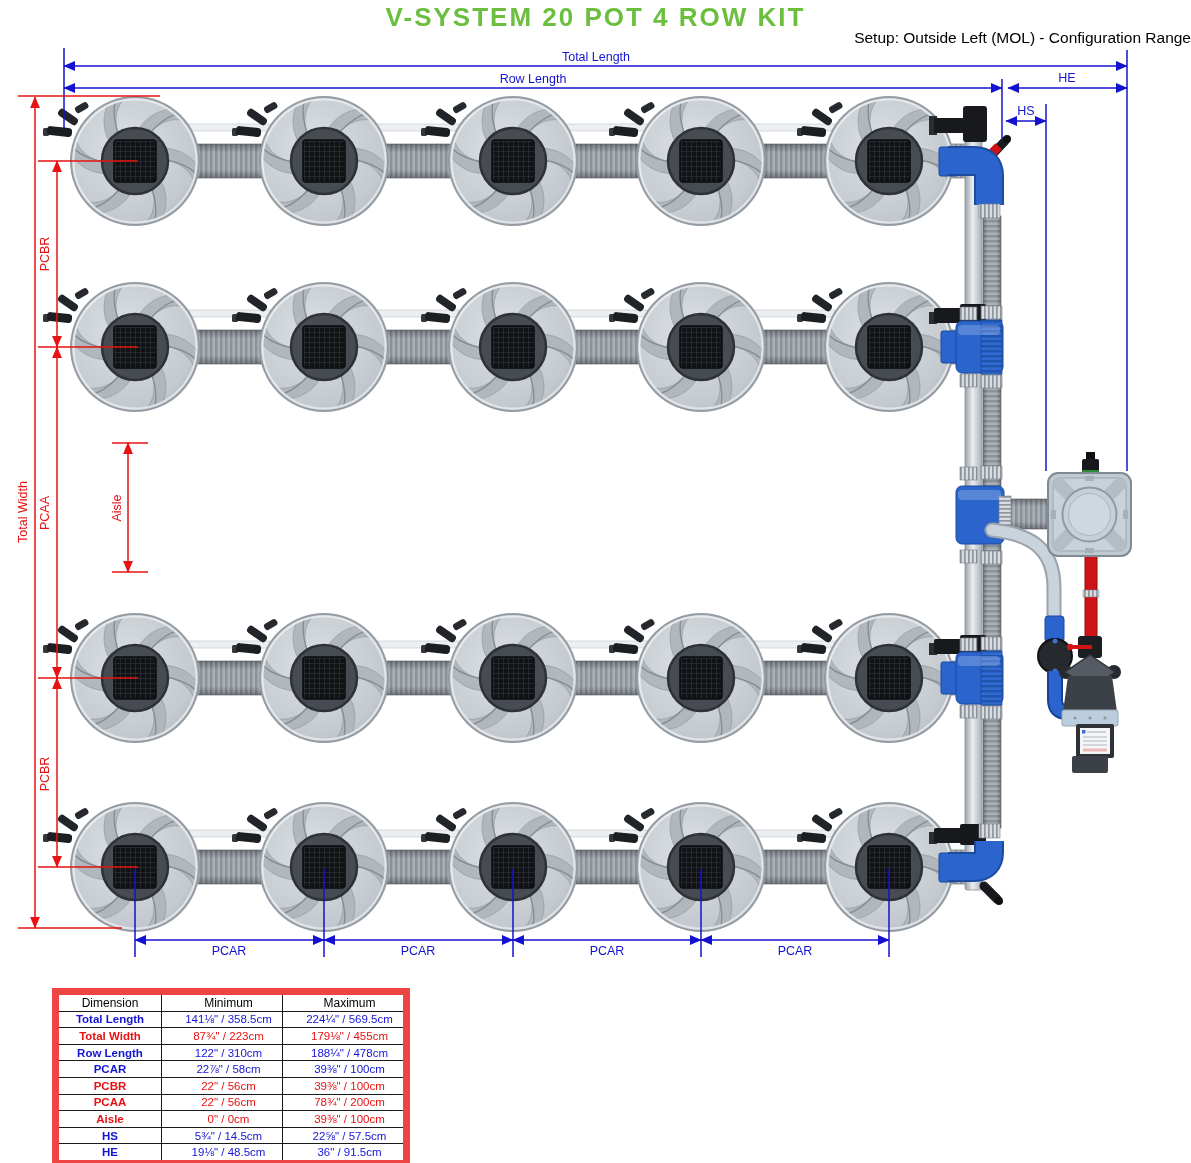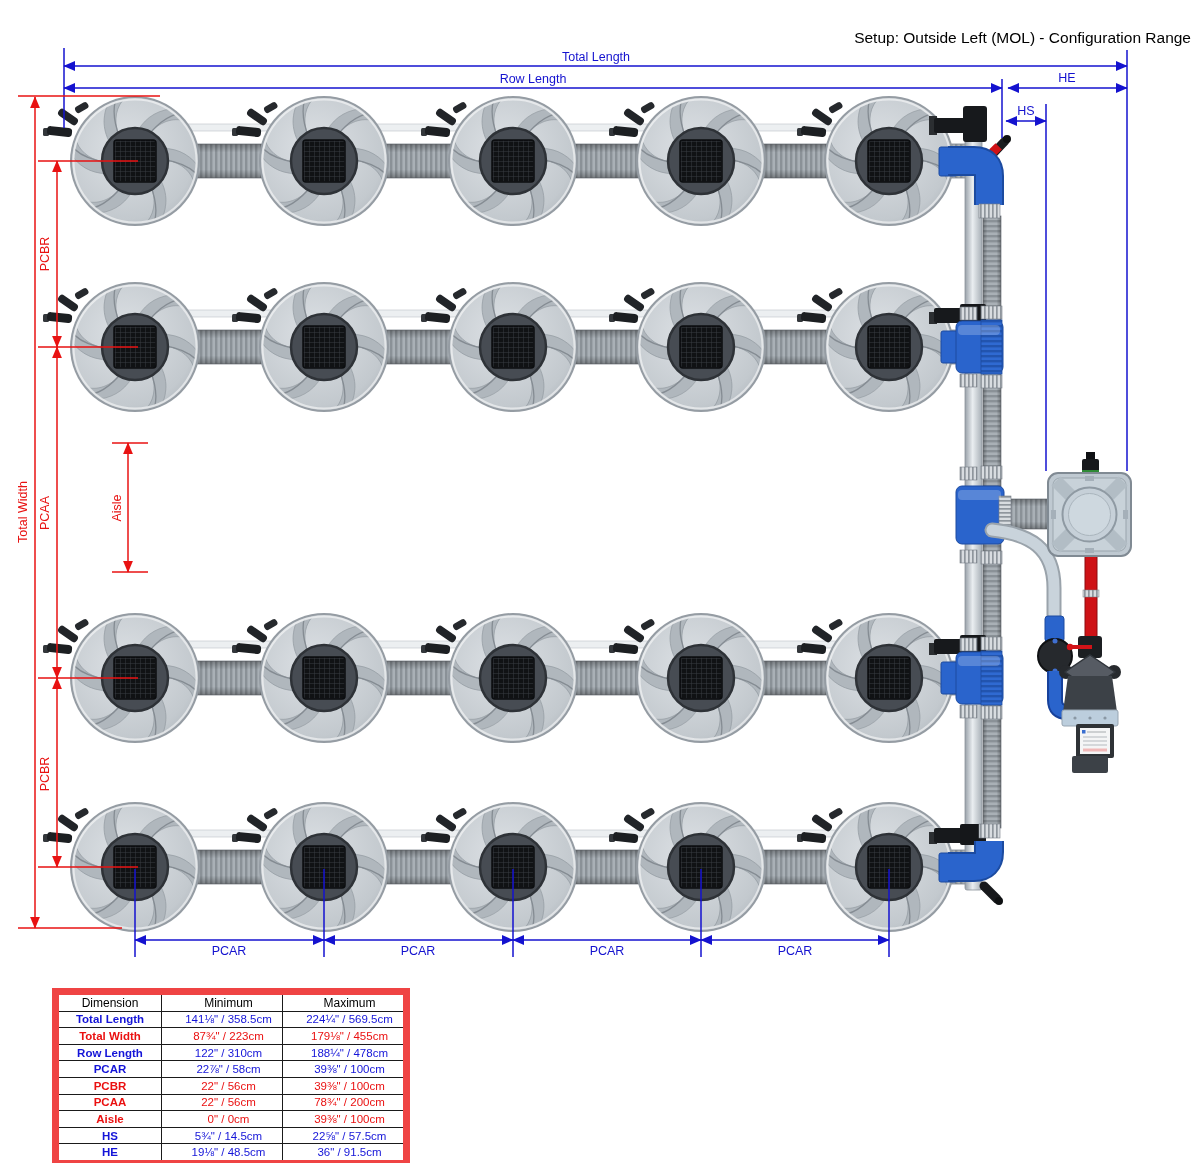--- a/index.html
+++ b/index.html
@@ -22,20 +22,21 @@
   .spec-table td.c3{width:101px;padding-left:16px;}
   .spec-table tr.hdr td{color:#000;font-weight:normal;font-size:12px;}
   .spec-table tr[data-color="blue"] td{color:#1414d8;}
   .spec-table tr[data-color="red"] td{color:#ea1010;}
   .spec-table td.dim{font-weight:bold;}
 </style>
 </head>
 <body>
 
 <div class="page">
+  <div class="title">V-SYSTEM 20 POT 4 ROW KIT</div>
   <div class="subtitle">Setup: Outside Left (MOL) - Configuration Range</div>
 
   <svg width="1191" height="1163" viewBox="0 0 1191 1163">
     <defs>
       <radialGradient id="potBase" cx="0.42" cy="0.4" r="0.75">
         <stop offset="0" stop-color="#dde1e5"></stop>
           <stop offset="0.75" stop-color="#c3c9ce"></stop>
           <stop offset="1" stop-color="#aab1b8"></stop>
       </radialGradient>
       <linearGradient id="pipeGrad" x1="0" y1="0" x2="1" y2="0">

